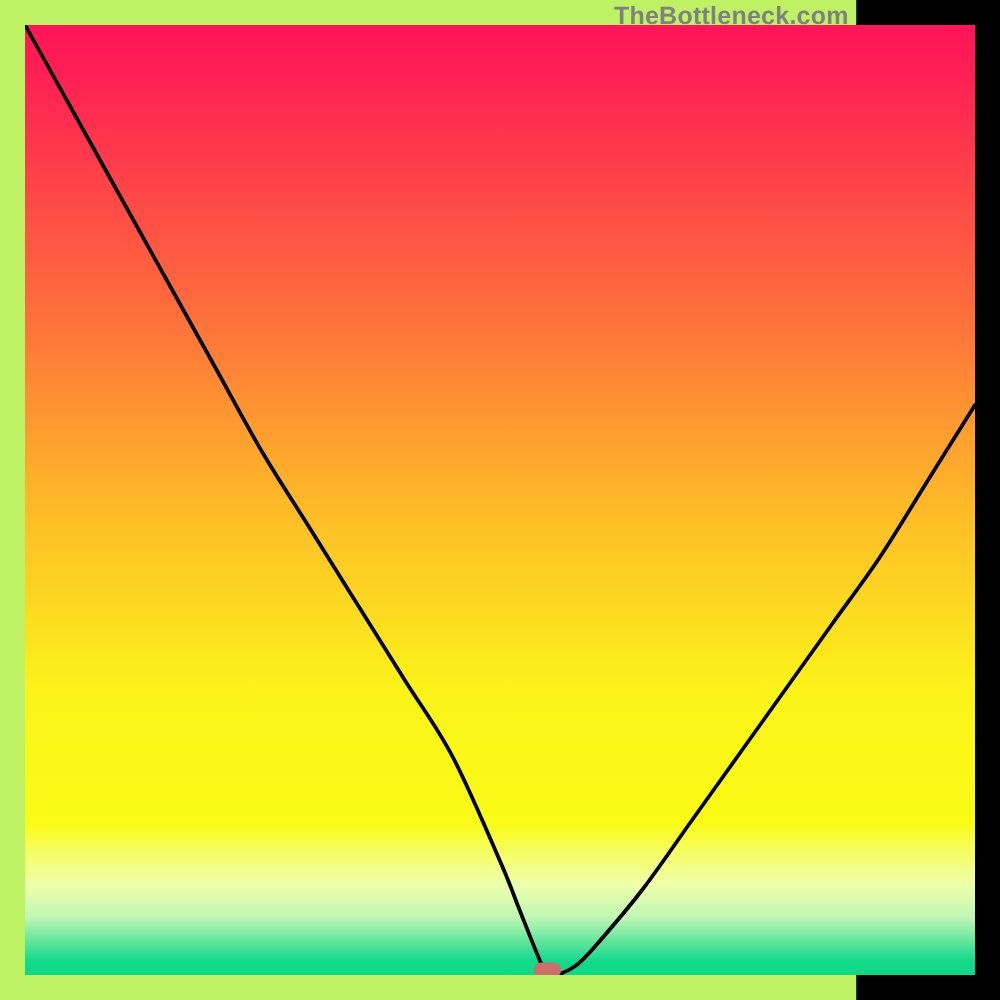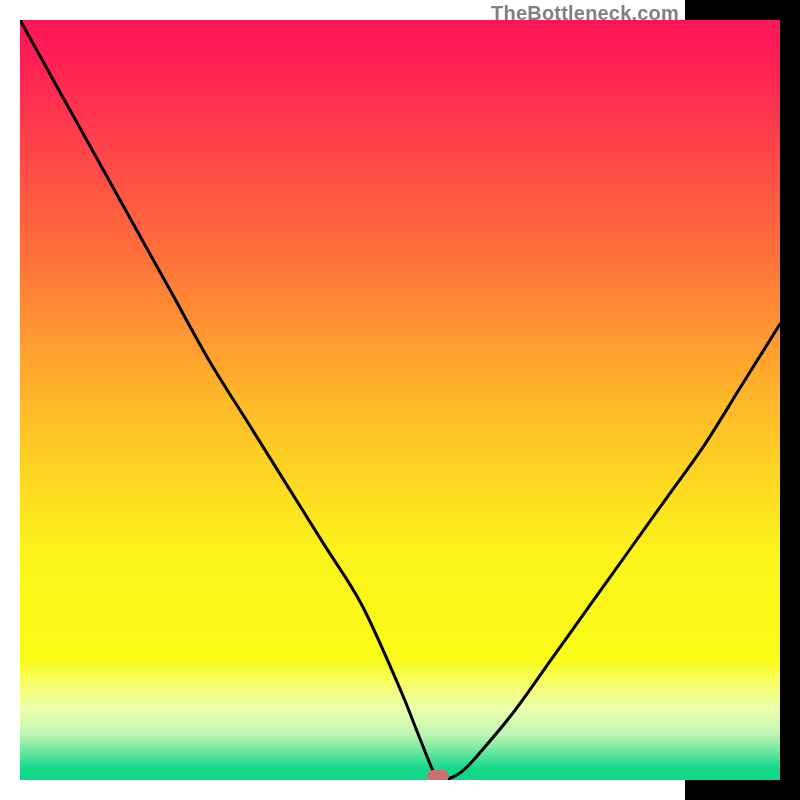--- a/index.html
+++ b/index.html
@@ -9,21 +9,21 @@
     height: 800px;
     overflow: hidden;
     background: #000;
     font-family: Arial, Helvetica, sans-serif;
   }
   .frame {
     position: absolute;
     top: 0; left: 0;
     width: 685px;
     height: 800px;
-    background: #ffffff;
+    background: #bef264;
   }
   .plot-area {
     position: absolute;
     top: 20px;
     left: 20px;
     width: 760px;
     height: 760px;
     overflow: hidden;
   }
   .watermark {

